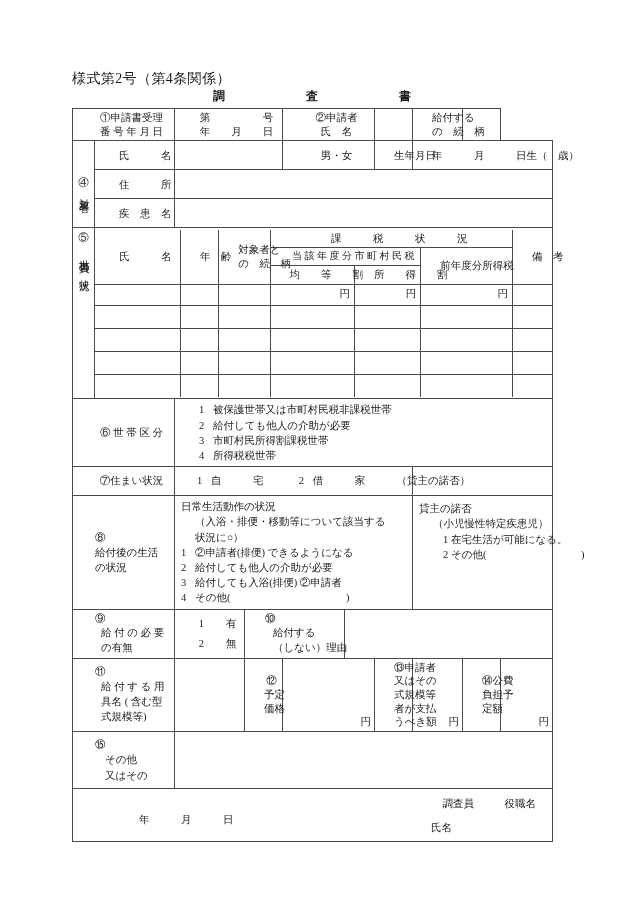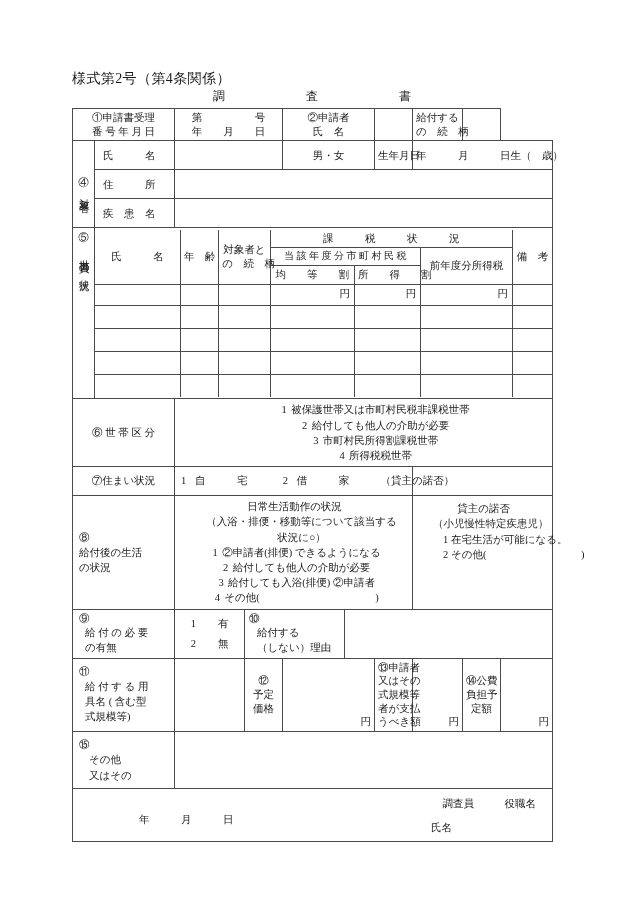--- a/index.html
+++ b/index.html
@@ -32,20 +32,21 @@
     white-space: nowrap;
   }
   .doc-title {
     position: absolute;
     left: 72px;
     top: 88px;
     width: 480px;
     font-size: 12px;
     text-align: center;
     white-space: nowrap;
+    font-weight: bold;
   }
   .doc-title span { display: inline-block; }
   .doc-title .t1 { margin-right: 78px; }
   .doc-title .t2 { margin-right: 78px; }
 
   
   .tbl {
     position: absolute;
     left: 72px;
     top: 108px;
@@ -56,20 +57,21 @@
   }
   .tbl td {
     border: 1px solid #4a4a4a;
     padding: 0;
     vertical-align: middle;
     line-height: 1.28;
   }
   .cell {
     padding: 2px 3px;
     box-sizing: border-box;
+    margin-left: 16px;
   }
   .c { text-align: center; }
   .l { text-align: left; }
   .r { text-align: right; }
   .nowrap { white-space: nowrap; }
 
   
   .vert {
     writing-mode: vertical-rl;
     text-orientation: upright;
@@ -97,21 +99,21 @@
   .inner td {
     border: 1px solid #4a4a4a;
     padding: 0;
   }
   .inner tr td.nb-t { border-top: none; }
   .inner tr td.nb-b { border-bottom: none; }
   .inner td.nb-l { border-left: none; }
   .inner td.nb-r { border-right: none; }
 
   .blk { padding: 3px 4px 3px 6px; line-height: 1.45; }
-  .blk .ln { white-space: nowrap; text-align: center; }
+  .blk .ln { white-space: nowrap; }
   .idx { display: inline-block; width: 14px; }
   .ind1 { padding-left: 14px; }
   .ind2 { padding-left: 24px; }
 
   .yen-line {
     display: flex;
     align-items: flex-end;
     justify-content: flex-end;
     height: 100%;
     padding: 0 4px 2px 0;

